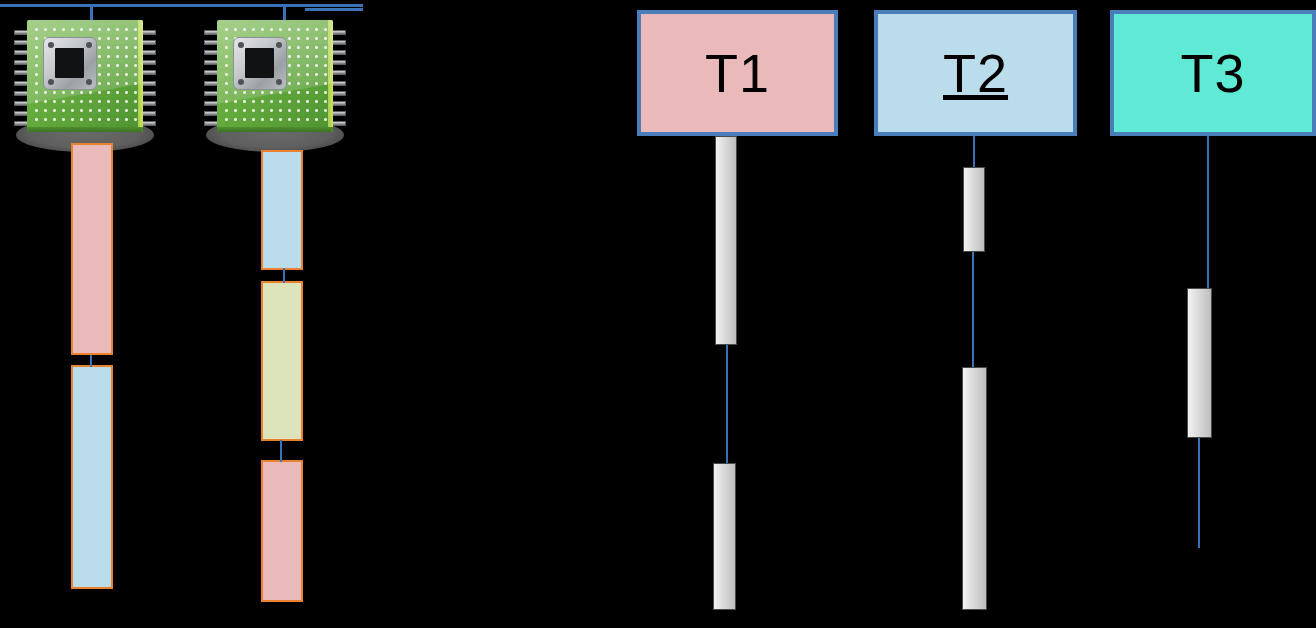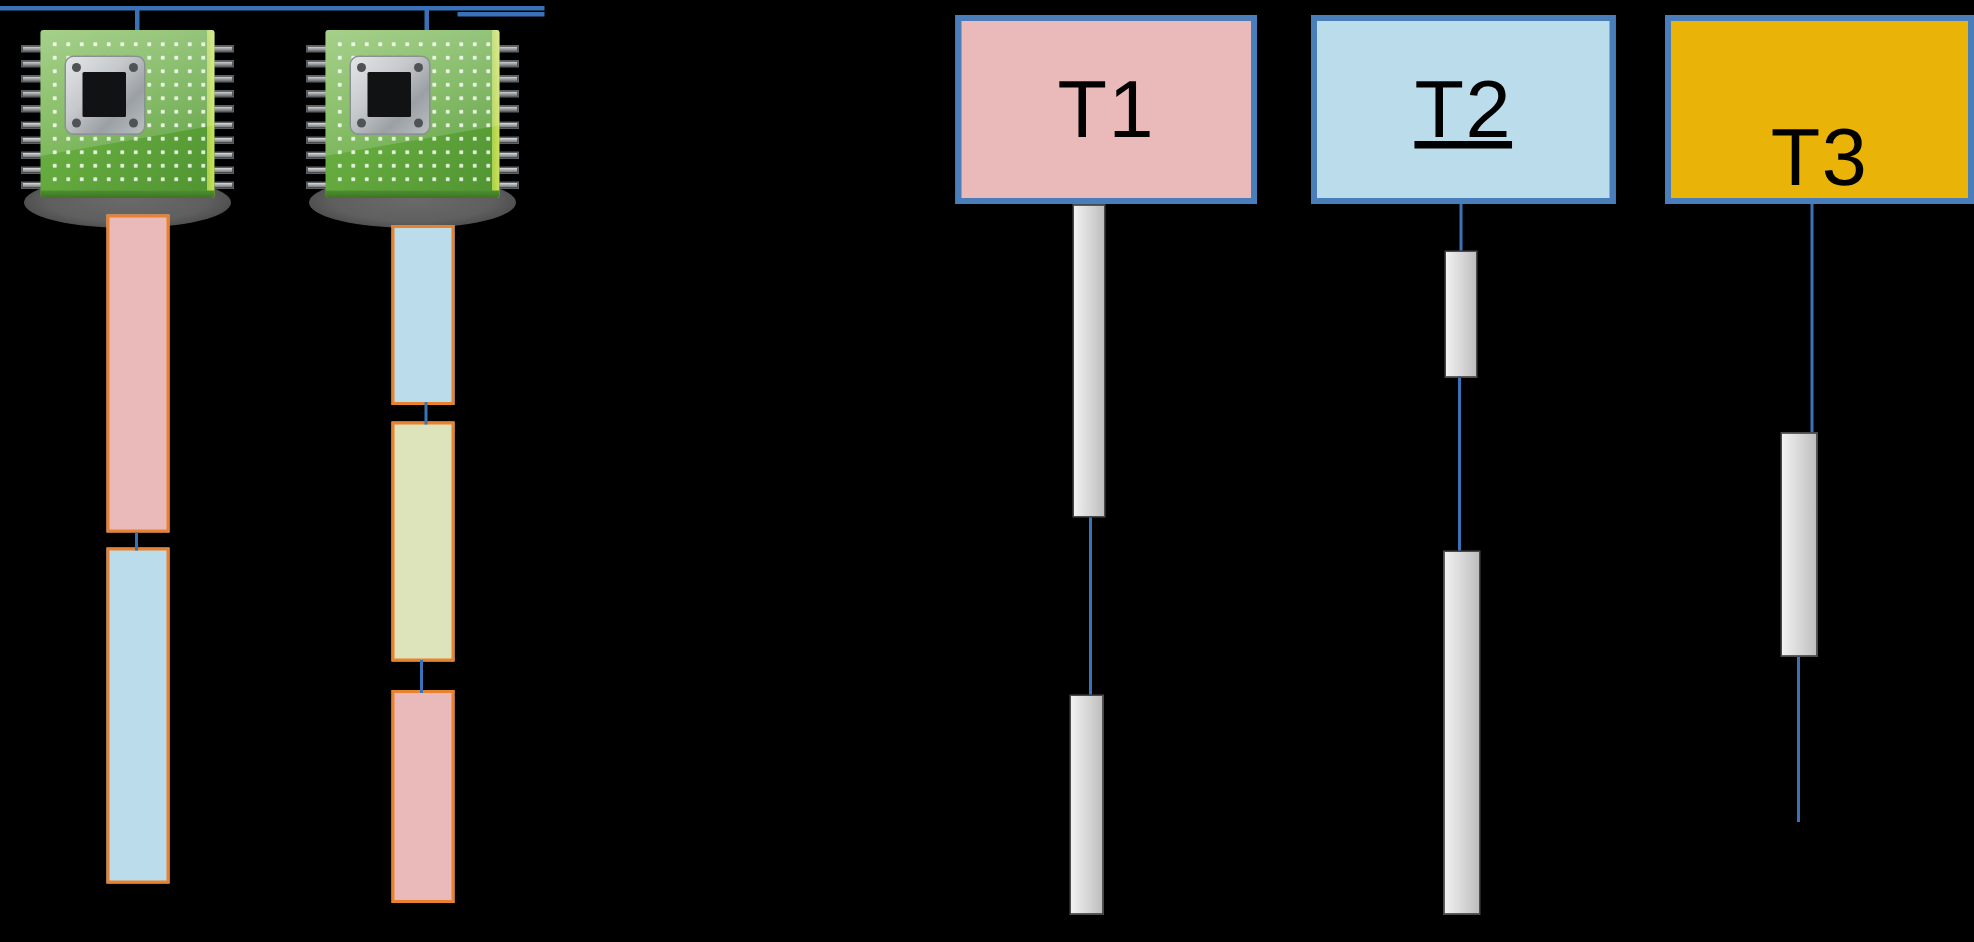--- a/index.html
+++ b/index.html
@@ -279,21 +279,21 @@
   <div class="link-thin" style="left:283px; top:268px; height:15px;"></div>
   <div class="link-thin" style="left:280px; top:440px; height:22px;"></div>
 
   <div id="task-boxes">
       <div class="tbox" style="left: 637px; top: 10px; width: 201px; height: 126px; background: rgb(234, 185, 185); border-color: rgb(74, 126, 187);">
         <span>T1</span>
       </div>
       <div class="tbox" style="left: 874px; top: 10px; width: 203px; height: 126px; background: rgb(187, 220, 234); border-color: rgb(74, 126, 187); text-decoration: underline;">
         <span>T2</span>
       </div>
-      <div class="tbox" style="left: 1110px; top: 10px; width: 206px; height: 126px; background: #eab308; border-color: rgb(74, 126, 187); align-items: flex-end;">
+      <div class="tbox" style="left: 1110px; top: 10px; width: 206px; height: 126px; background: #5eead4; border-color: rgb(74, 126, 187);">
         <span>T3</span>
       </div>
     </div>
   <div id="task-bars">
       <div class="gbar" style="left: 715px; top: 136px; width: 22px; height: 209px;"></div>
       <div class="gbar" style="left: 713px; top: 463px; width: 23px; height: 147px;"></div>
       <div class="gbar" style="left: 963px; top: 167px; width: 22px; height: 85px;"></div>
       <div class="gbar" style="left: 962px; top: 367px; width: 25px; height: 243px;"></div>
       <div class="gbar" style="left: 1187px; top: 288px; width: 25px; height: 150px;"></div>
     </div>

